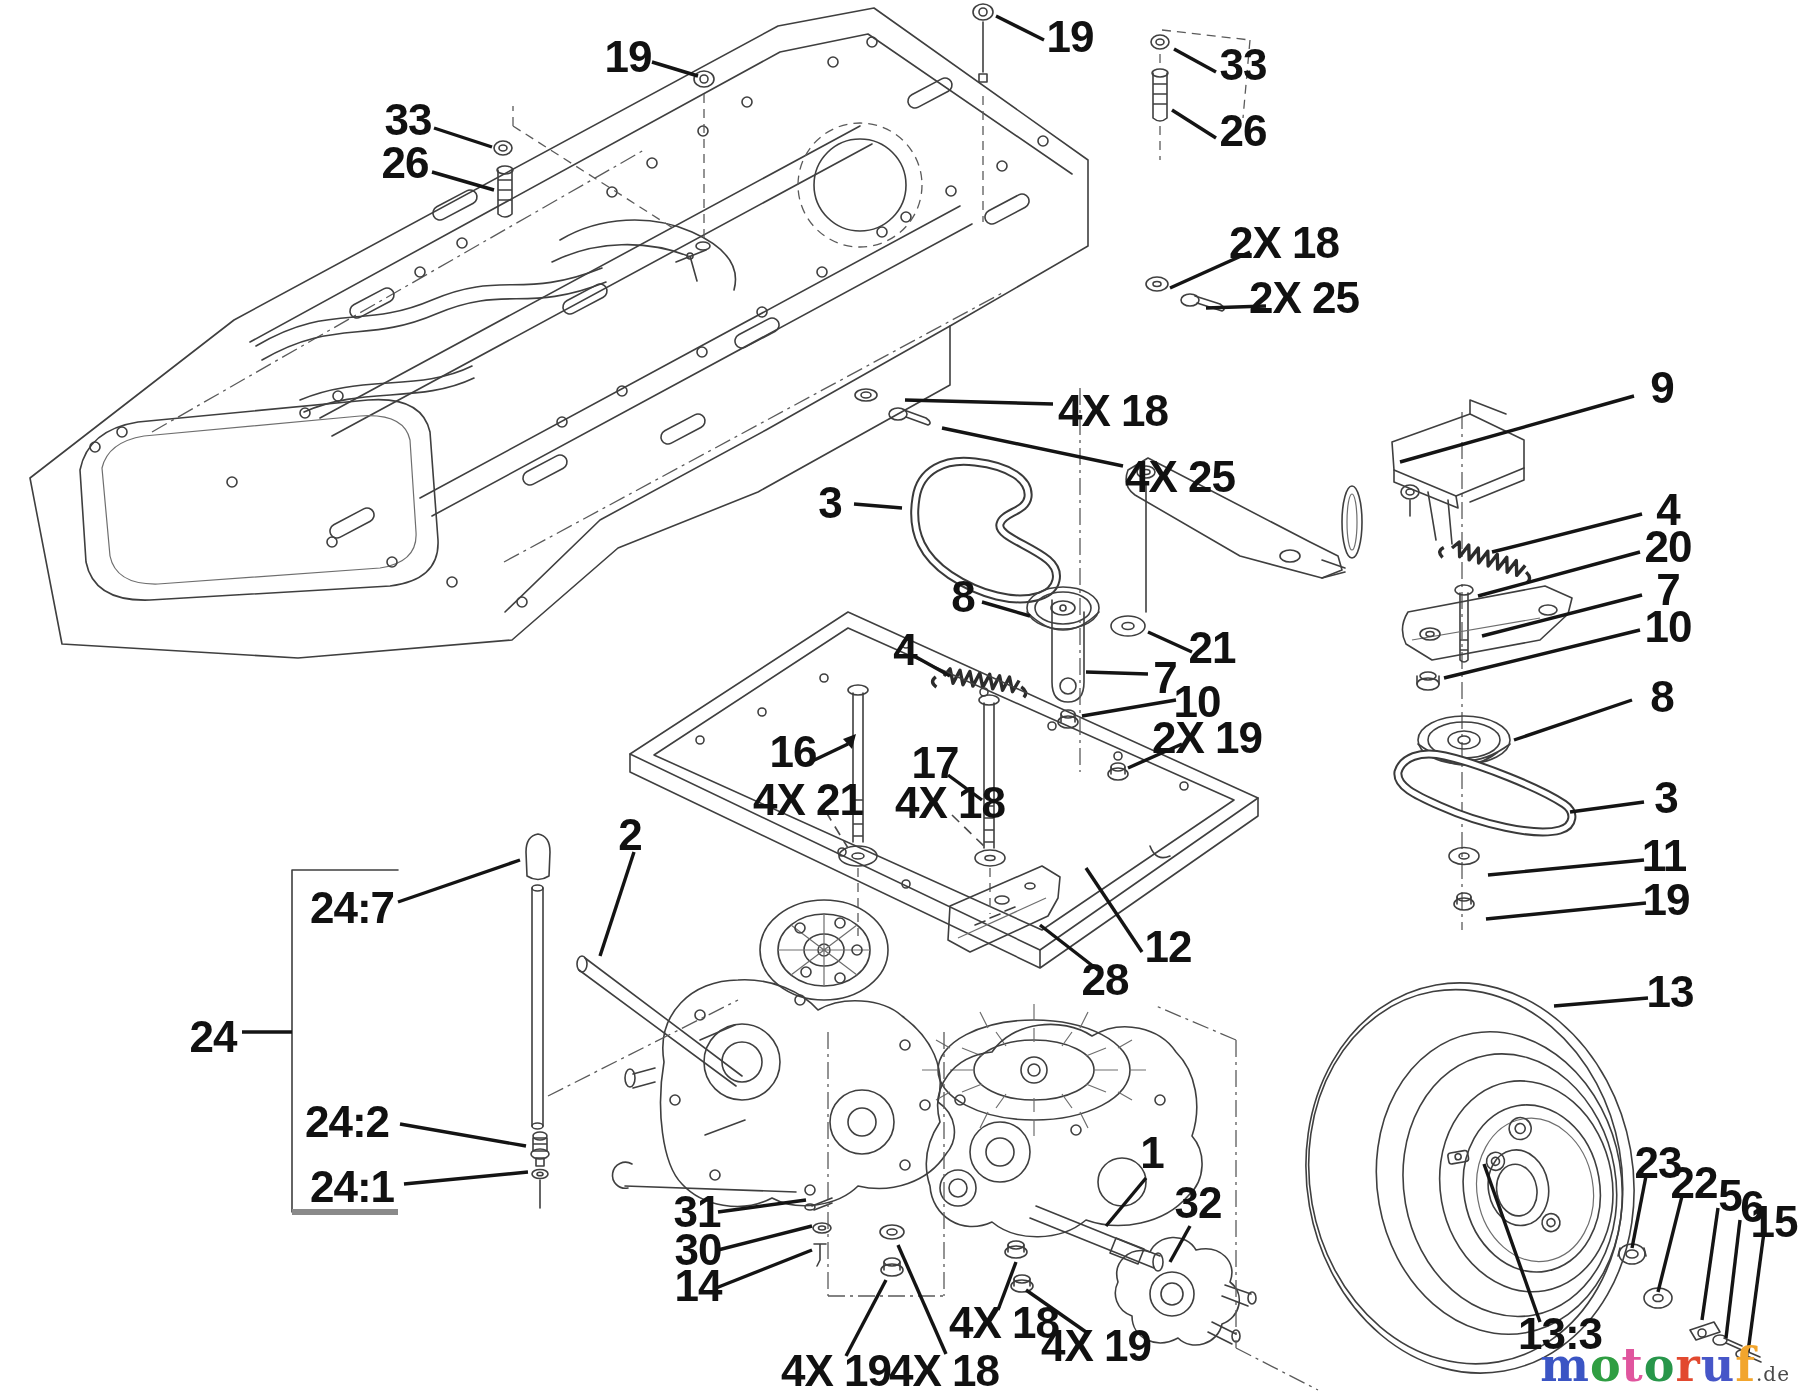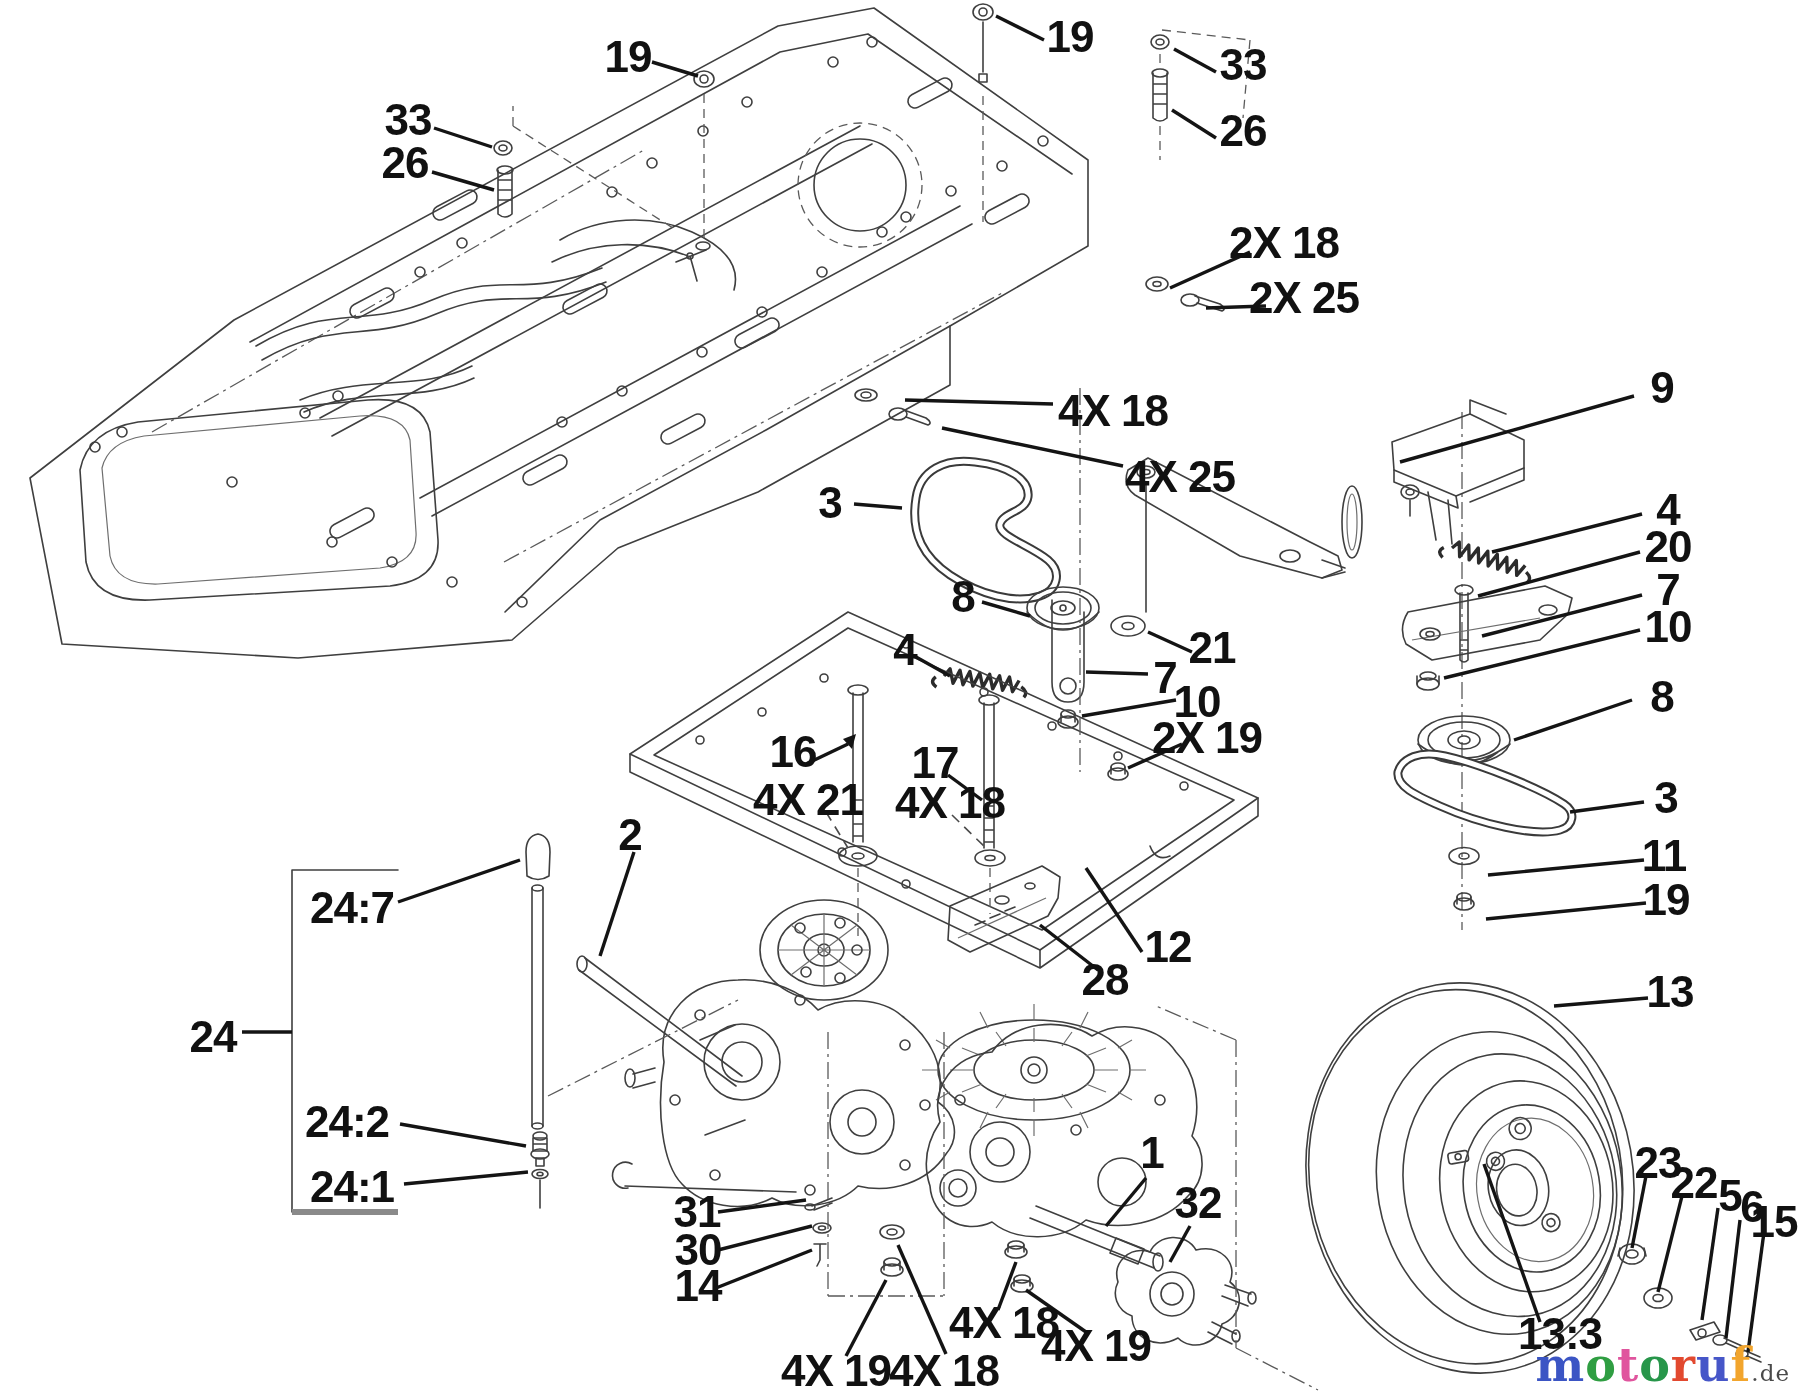--- a/index.html
+++ b/index.html
@@ -15,21 +15,21 @@
   .beltI{stroke:#ffffff;stroke-width:5;fill:none;stroke-linejoin:round;}
   .coil {stroke:#2b2b2b;stroke-width:3.4;fill:none;stroke-linejoin:round;}
   .leader{stroke:#141414;stroke-width:3.4;fill:none;}
   .leader.dashed{stroke-dasharray:10 7;stroke-width:1.6;stroke:#4a4a4a;}
   .lbl{fill:#111;font-family:"Liberation Sans",sans-serif;font-weight:700;font-size:44px;
        letter-spacing:-1px;text-anchor:middle;}
   .graybar{stroke:#8a8a8a;stroke-width:6;}
   
   .logo{position:absolute;right:10px;bottom:2px;font-family:"DejaVu Serif",serif;
         font-size:46px;font-weight:600;letter-spacing:1px;user-select:none;}
-  .logo .suffix{font-size:23px;color:#4a4a4a;font-weight:400;}
+  .logo .suffix{font-size:20px;color:#4a4a4a;font-weight:400;}
 </style>
 </head>
 <body>
 
 <div class="canvas">
 <svg id="art" width="1800" height="1394" viewBox="0 0 1800 1394">
 
   <g>
     <path class="ln" d="M30,478 L234,320 L778,26 L874,8 L1088,160 L1088,246 L950,326 L950,385 L758,492 L618,548 L512,640 L298,658 L62,644 Z"></path>
     <path class="ln" d="M250,342 L780,52 L868,34 L1072,174"></path>

